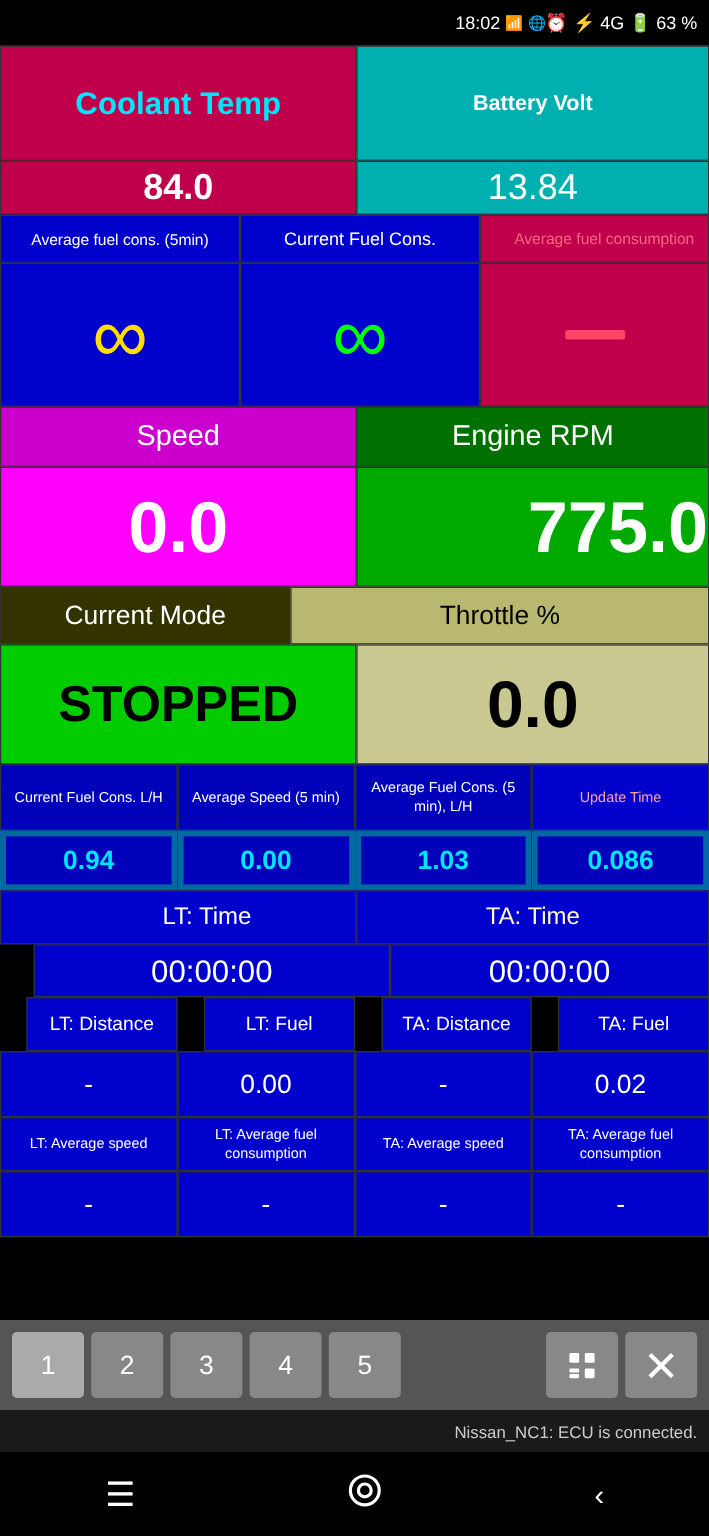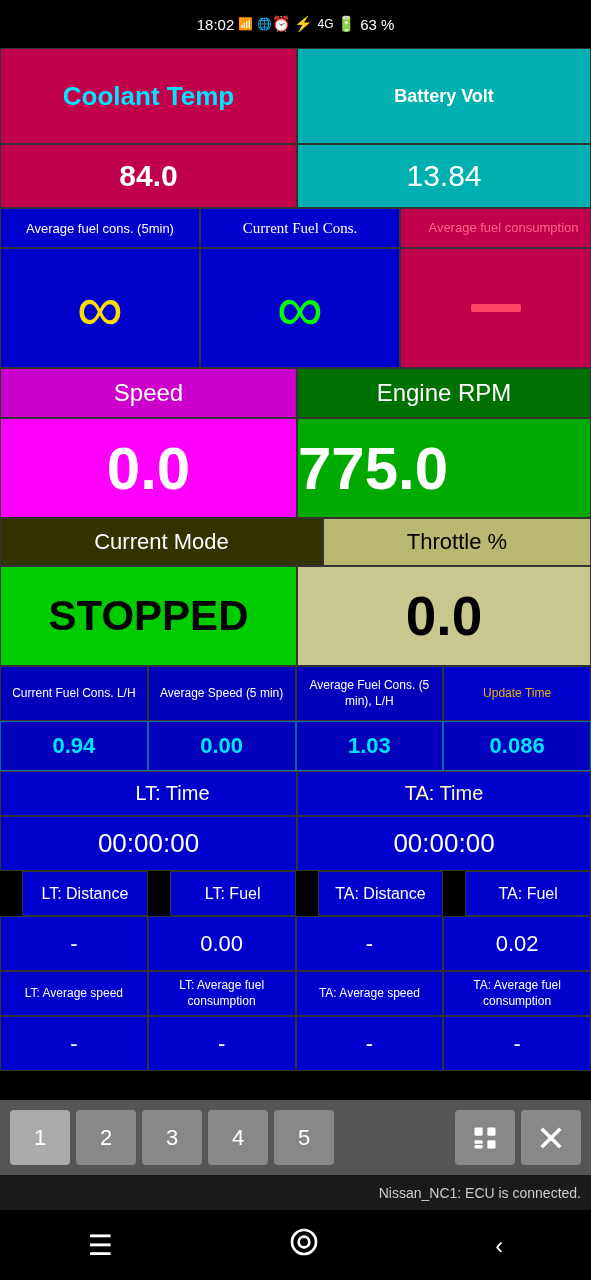--- a/index.html
+++ b/index.html
@@ -7,24 +7,24 @@
       width: 591px;
       min-height: 1280px;
       background: #000;
       font-family: Arial, sans-serif;
       color: white;
       display: flex;
       flex-direction: column;
     }
     .status-bar {
       background: #000;
-      height: 48px;
-      display: flex;
-      align-items: center;
-      justify-content: center;
+      height: 38px;
+      display: flex;
+      align-items: center;
+      justify-content: flex-end;
       padding: 0 10px;
       font-size: 15px;
       color: white;
     }
     .status-left { display: flex; align-items: center; gap: 4px; }
     .status-right { display: flex; align-items: center; gap: 4px; }
 
     .main-content {
       flex: 1;
       display: flex;
@@ -56,21 +56,21 @@
       justify-content: center;
       font-size: 18px;
       font-weight: bold;
       color: white;
       border: 1px solid #333;
     }
 
     
     .row-values-top {
       display: flex;
-      height: 64px;
+      height: 45px;
     }
     .cell-coolant-value {
       background: #c0004a;
       width: 297px;
       display: flex;
       align-items: center;
       justify-content: center;
       font-size: 30px;
       font-weight: bold;
       color: white;
@@ -107,21 +107,20 @@
     .cell-current-fuel-label {
       background: #0000cd;
       width: 200px;
       display: flex;
       align-items: center;
       justify-content: center;
       font-size: 15px;
       color: white;
       border: 1px solid #333;
       text-align: center;
-      font-family: Liberation Serif, serif;
     }
     .cell-avg-fuel-label2 {
       background: #c0004a;
       flex: 1;
       display: flex;
       align-items: center;
       justify-content: center;
       font-size: 13px;
       color: #ff6688;
       border: 1px solid #333;
@@ -214,35 +213,35 @@
       font-size: 60px;
       font-weight: bold;
       color: white;
       border: 1px solid #333;
     }
     .cell-rpm-value {
       background: #00aa00;
       flex: 1;
       display: flex;
       align-items: center;
-      justify-content: flex-start;
+      justify-content: flex-end;
       font-size: 60px;
       font-weight: bold;
       color: white;
       border: 1px solid #333;
     }
 
     
     .row-mode-throttle-labels {
       display: flex;
       height: 48px;
     }
     .cell-mode-label {
       background: #333300;
-      width: 323px;
+      width: 242px;
       display: flex;
       align-items: center;
       justify-content: center;
       font-size: 22px;
       color: white;
       border: 1px solid #333;
     }
     .cell-throttle-label {
       background: #b8b870;
       flex: 1;
@@ -294,38 +293,38 @@
       align-items: center;
       justify-content: center;
       font-size: 12px;
       color: white;
       border: 1px solid #333;
       text-align: center;
       line-height: 1.3;
     }
     .cell-small-label.last {
       background: #0000cc;
-      color: #eab308;
+      color: #fca5a5;
     }
 
     
     .row-small-values {
       display: flex;
       height: 50px;
     }
     .cell-small-value {
       flex: 1;
       background: #0000bb;
       display: flex;
       align-items: center;
       justify-content: center;
       font-size: 22px;
       font-weight: bold;
       color: #00e5ff;
-      border: 1px solid #0369a1;
+      border: 5px solid #0369a1;
     }
 
     
     .row-lt-ta-labels {
       display: flex;
       height: 45px;
     }
     .cell-lt-time-label {
       background: #0000cc;
       width: 297px;
@@ -344,21 +343,22 @@
       align-items: center;
       justify-content: center;
       font-size: 20px;
       color: #fef9c3;
       border: 1px solid #333;
     }
 
     
     .row-lt-ta-values {
       display: flex;
-      height: 55px;
+      height: 44px;
+      margin-left: 28px;
     }
     .cell-lt-time-value {
       background: #0000cc;
       width: 297px;
       display: flex;
       align-items: center;
       justify-content: center;
       font-size: 26px;
       color: white;
       border: 1px solid #333;
@@ -533,21 +533,21 @@
 
 <div class="status-bar">
   <div class="status-left">
     <span>18:02</span>
     <span style="font-size:12px;">📶</span>
     <span style="font-size:12px;">🌐</span>
   </div>
   <div class="status-right">
     <span>⏰</span>
     <span>⚡</span>
-    <span style="font-size:12px;">4G</span>
+    <span style="font-size:15px;">4G</span>
     <span>🔋</span>
     <span>63</span>
     <span>%</span>
   </div>
 </div>
 
 <div class="main-content">
 
   <div class="row-top">
     <div class="cell-coolant-label">

